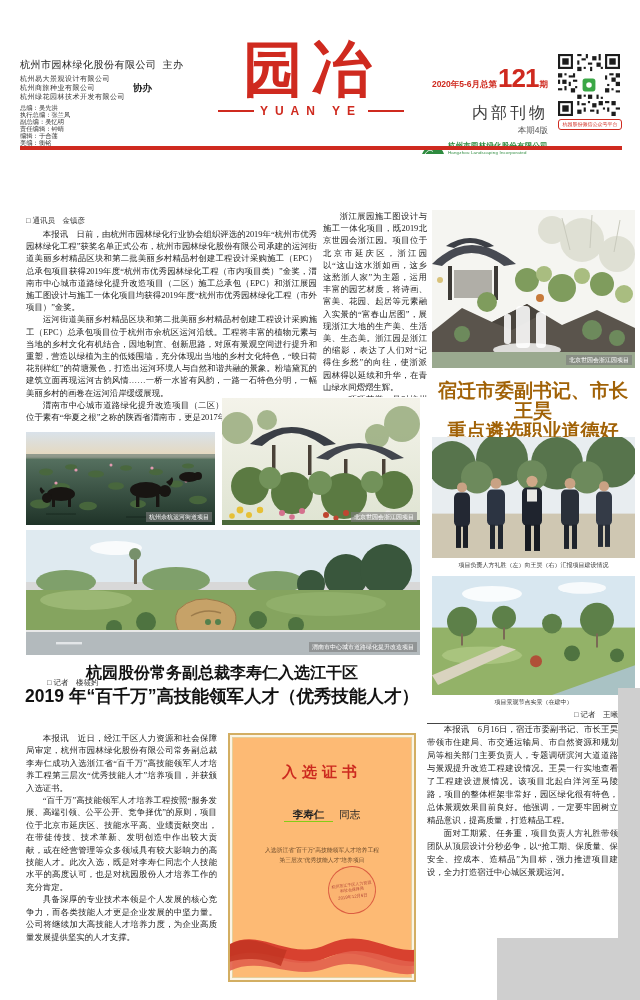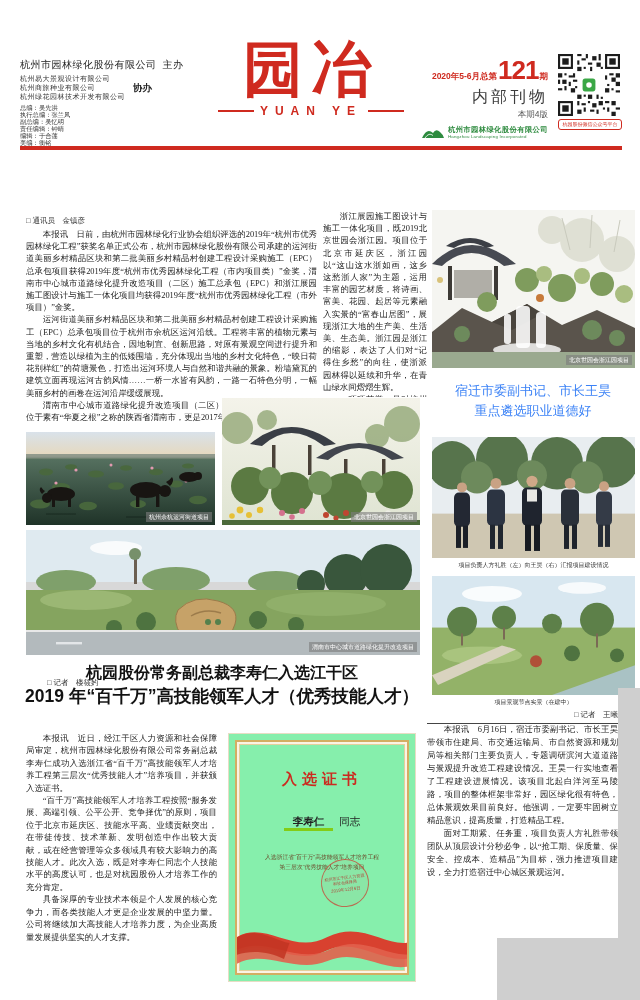--- a/index.html
+++ b/index.html
@@ -20,21 +20,21 @@
   .mast-center { position:absolute; left:218px; top:36px; width:186px; text-align:center; }
   .mast-title { font-family:"DejaVu Serif","Liberation Serif",serif; font-size:60px; line-height:66px;
                 font-weight:bold; color:#cf2a1f; letter-spacing:8px; }
   .pinyin-row { display:flex; align-items:center; gap:6px; margin-top:2px; }
   .pline { flex:1; height:2px; background:#cf2a1f; }
   .mast-pinyin { font-size:12px; font-weight:bold; color:#cf2a1f; letter-spacing:7px; }
 
   .mast-right { position:absolute; right:92px; top:54px; width:150px; text-align:right; }
   .issue-row { display:flex; justify-content:flex-end; align-items:baseline; color:#cf2a1f; font-weight:bold; }
   .issue-row .sm { font-size:8.5px; }
-  .issue-number { font-size:26px; line-height:24px; letter-spacing:-1px; margin:4px 1px; }
+  .issue-number { font-size:26px; line-height:24px; letter-spacing:-1px; margin:12px 1px; }
   .pub-type { font-size:16px; color:#3c3c3c; letter-spacing:3px; margin-top:1px; }
   .edition { font-size:8.5px; color:#555; margin-top:1px; }
   .logo-row { display:flex; align-items:center; justify-content:flex-end; gap:3px; margin-top:4px; }
   .logo-text { text-align:left; }
   .logo-cn { font-size:7.3px; font-weight:bold; color:#2e8b3f; line-height:8.5px; letter-spacing:0.4px; }
   .logo-en { font-size:4.4px; color:#2e8b3f; letter-spacing:0.2px; }
 
   .qr-block { position:absolute; right:18px; top:54px; width:64px; }
   .qr-block svg { display:block; width:62px; height:62px; }
   .qr-label { margin-top:3px; border:1px solid #cf2a1f; border-radius:3px; color:#cf2a1f;
@@ -66,38 +66,38 @@
   .ph-expo-l{ left:432px; top:210px; width:203px; height:158px; }
   .ph-visit { left:432px; top:437px; width:203px; height:121px; }
   .ph-park  { left:432px; top:576px; width:203px; height:119px; }
 
   .photo-caption { position:absolute; width:203px; left:432px; text-align:center; font-size:6px; line-height:8px; color:#333; }
   .cap-visit { top:561px; }
   .cap-park  { top:698px; }
 
   
   .visit-hl { position:absolute; top:381px; left:430px; width:206px; text-align:center;
-              font-weight:normal; font-size:13px; line-height:20px; color:#3b82f6; }
+              font-weight:bold; font-size:19px; line-height:20px; color:#a16207; }
   .visit-byline { position:absolute; top:710px; left:427px; width:191px; border-bottom:1px solid #444; padding-bottom:3px;text-align:right; }
   .visit-body { position:absolute; top:723px; left:427px; width:191px; height:273px; font-size:8.4px; line-height:13px; }
 
   
   .talent-hl { position:absolute; top:662px; left:20px; width:404px; text-align:center; font-weight:bold; color:#121212; }
   .talent-hl .l1 { font-size:16px; line-height:22px; }
   .talent-hl .l2 { font-size:17.5px; line-height:24px; }
   .talent-byline { position:absolute; top:678px; left:26px;padding-left:21px; }
   .talent-body { position:absolute; top:733px; left:26px; width:191px; height:253px; font-size:8.4px; line-height:12.4px; }
 
   
-  .cert { position:absolute; left:228px; top:733px; width:188px; height:249px; background:#86efac;
-          padding:7px; box-shadow:0 0 0 1px #e7ddc4 inset; }
+  .cert { position:absolute; left:228px; top:733px; width:188px; height:249px; background:#fdba74;
+          padding:0; box-shadow:0 0 0 1px #e7ddc4 inset; }
   .cert-frame { position:relative; height:100%; border:2px solid #d3ae62; box-shadow:inset 0 0 0 2px #fbf4e4, inset 0 0 0 3px #e4cf9c; overflow:hidden; }
   .cert-title { margin-top:28px; text-align:center; color:#cc2a1f; font-size:15px; font-weight:bold; letter-spacing:5px; }
   .cert-name-row { margin-top:26px; text-align:center; font-size:10.5px; color:#222; }
-  .cert-name { font-weight:bold; border-bottom:3px solid #84cc16; padding:0 9px 1px; }
+  .cert-name { font-weight:bold; border-bottom:1px solid #84cc16; padding:0 9px 1px; }
   .cert-honorific { margin-left:6px; }
   .cert-lines { margin-top:24px; }
   .cert-line { text-align:center; font-size:5.8px; line-height:9.5px; color:#6b4a2a; }
   .stamp { position:absolute; right:38px; bottom:66px; width:48px; height:48px; border-radius:50%;
            border:1.5px solid rgba(205,55,45,0.7); background:rgba(220,70,55,0.05);
            display:flex; flex-direction:column; align-items:center; justify-content:center;
            transform:rotate(-7deg); color:#b04438; }
   .stamp-issuer { font-size:4px; line-height:5px; width:42px; text-align:center; }
   .stamp-date { font-size:4.3px; margin-top:2px; }
   .ribbon { position:absolute; left:0; bottom:0; width:100%; height:72px; }

